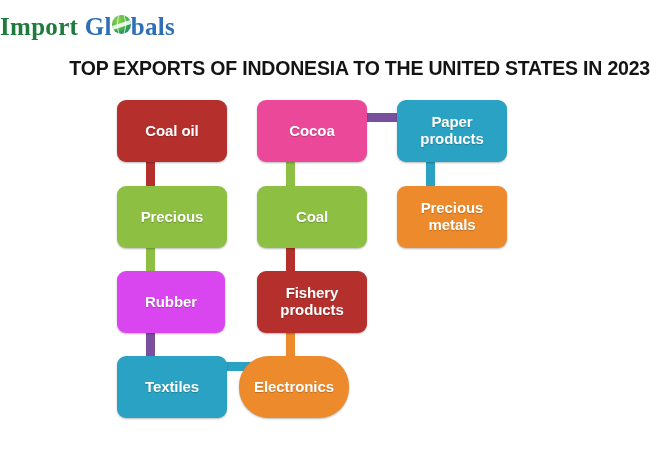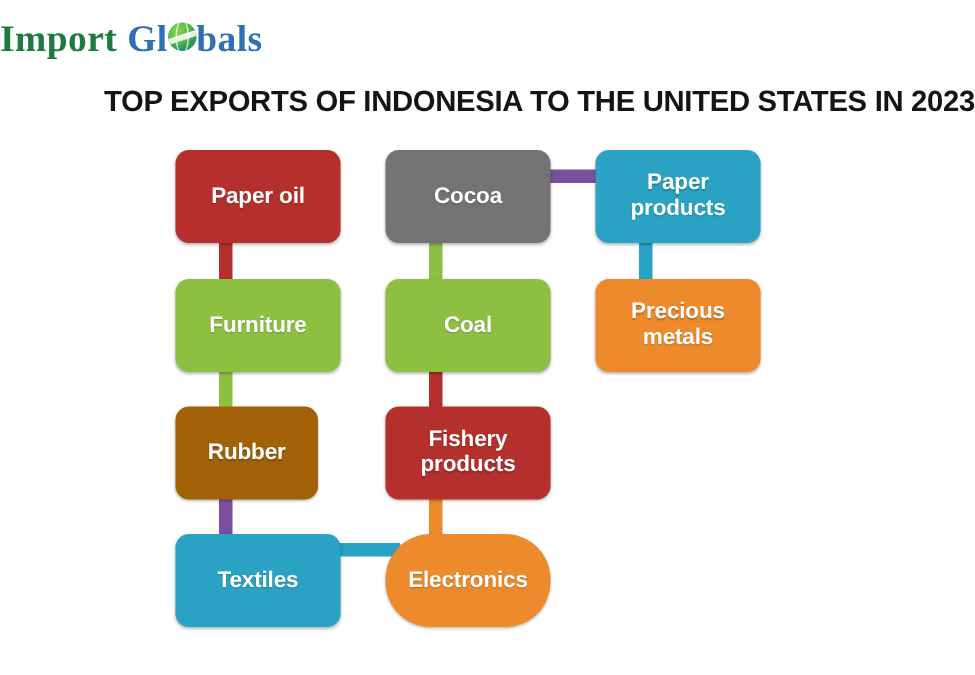--- a/index.html
+++ b/index.html
@@ -137,42 +137,42 @@
   <div class="connector horizontal" style="left:225px; top:362px; width:42px; background:#2AA2C4;"></div>
 
   <div class="connector vertical" style="left:286px; top:160px; height:30px; background:#8DBF43;"></div>
   <div class="connector vertical" style="left:286px; top:245px; height:30px; background:#B5302C;"></div>
   <div class="connector vertical" style="left:286px; top:330px; height:30px; background:#ED8B2C;"></div>
 
   <div class="connector horizontal" style="left:365px; top:113px; width:42px; background:#7A4F9E;"></div>
   <div class="connector vertical" style="left:426px; top:160px; height:30px; background:#2AA2C4;"></div>
 
   <div class="node" style="left:117px; top:100px; width:110px; height:62px; background:#B5302C;">
-    <span class="node-label">Paper oil</span>
+    <span class="node-label">Coal oil</span>
   </div>
   <div class="node" style="left:117px; top:186px; width:110px; height:62px; background:#8DBF43;">
-    <span class="node-label">Furniture</span>
+    <span class="node-label">Precious</span>
   </div>
-  <div class="node" style="left:117px; top:271px; width:95px; height:62px; background:#a16207;">
+  <div class="node" style="left:117px; top:271px; width:108px; height:62px; background:#d946ef;">
     <span class="node-label">Rubber</span>
   </div>
   <div class="node" style="left:117px; top:356px; width:110px; height:62px; background:#2AA2C4;">
     <span class="node-label">Textiles</span>
   </div>
 
-  <div class="node" style="left:257px; top:100px; width:110px; height:62px; background:#737373;">
+  <div class="node" style="left:257px; top:100px; width:110px; height:62px; background:#ec4899;">
     <span class="node-label">Cocoa</span>
   </div>
   <div class="node" style="left:257px; top:186px; width:110px; height:62px; background:#8DBF43;">
     <span class="node-label">Coal</span>
   </div>
   <div class="node" style="left:257px; top:271px; width:110px; height:62px; background:#B5302C;">
     <span class="node-label">Fishery products</span>
   </div>
-  <div class="node" style="left:257px; top:356px; width:110px; height:62px; background:#ED8B2C;border-radius:30px;">
+  <div class="node" style="left:239px; top:356px; width:110px; height:62px; background:#ED8B2C;border-radius:30px;">
     <span class="node-label">Electronics</span>
   </div>
 
   <div class="node" style="left:397px; top:100px; width:110px; height:62px; background:#2AA2C4;">
     <span class="node-label">Paper products</span>
   </div>
   <div class="node" style="left:397px; top:186px; width:110px; height:62px; background:#ED8B2C;">
     <span class="node-label">Precious metals</span>
   </div>
 

